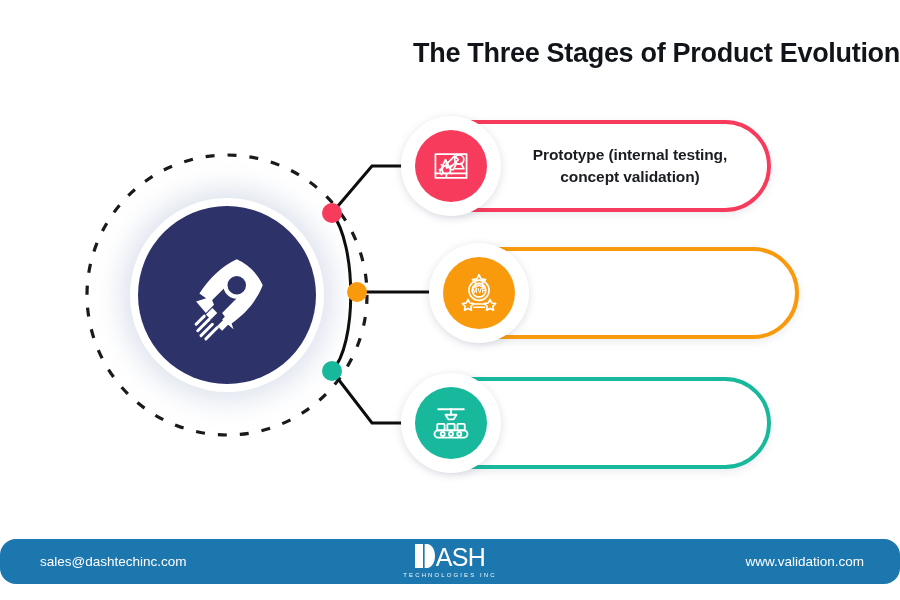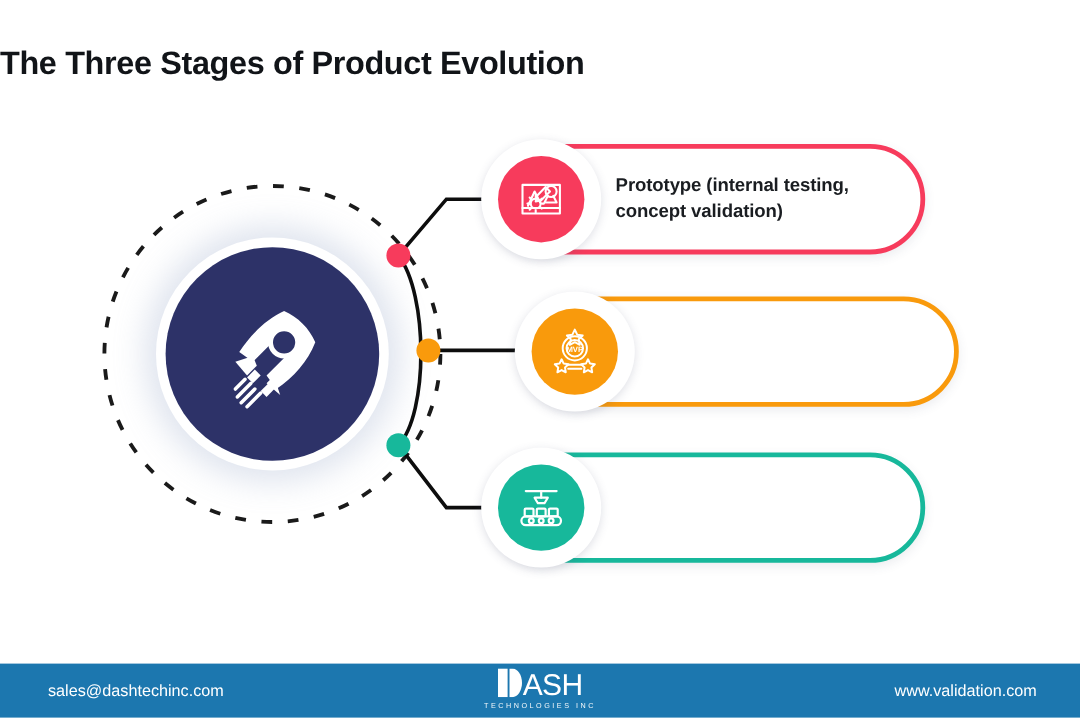--- a/index.html
+++ b/index.html
@@ -8,31 +8,31 @@
     font-family:"Liberation Sans", sans-serif;
     background:#ffffff;
     position:relative;
     overflow:hidden;
   }
 
   
   .title {
     position:absolute;
     top:38px; left:0; width:900px;
-    text-align:left;
+    text-align:right;
     font-size:27px;
     font-weight:bold;
     color:#111418;
     letter-spacing:-0.3px;
   }
 
   
   .stage {
     position:absolute;
-    top:0; left:0; width:900px; height:440px;
+    top:0; left:0; width:900px; height:440px;text-align:center;
   }
   .svg-layer {
     position:absolute; top:0; left:0;
     width:900px; height:555px;
     pointer-events:none;
   }
 
   
   .hub-glow {
     position:absolute;
@@ -108,25 +108,26 @@
     font-size:15.5px;
     font-weight:bold;
     line-height:1.42;
     color:#1a1d21;
     letter-spacing:-0.1px;
   }
 
   
   .footer {
     position:absolute;
-    left:0; bottom:2px;
+    left:0; bottom:16px;
     width:900px; height:45px;
     background:#1c77af;
     display:flex;
     align-items:center;
+    border-radius:16px;
   }
   .footer-email {
     position:absolute;
     left:40px;
     color:#ffffff;
     font-size:13.5px;
   }
   .footer-site {
     position:absolute;
     right:36px;

